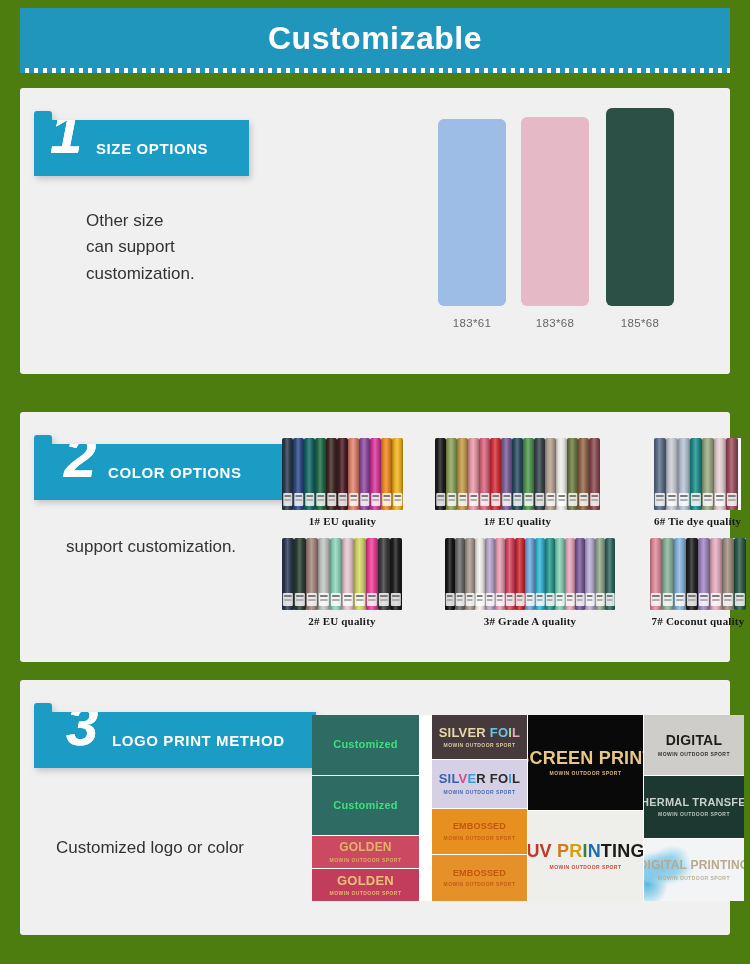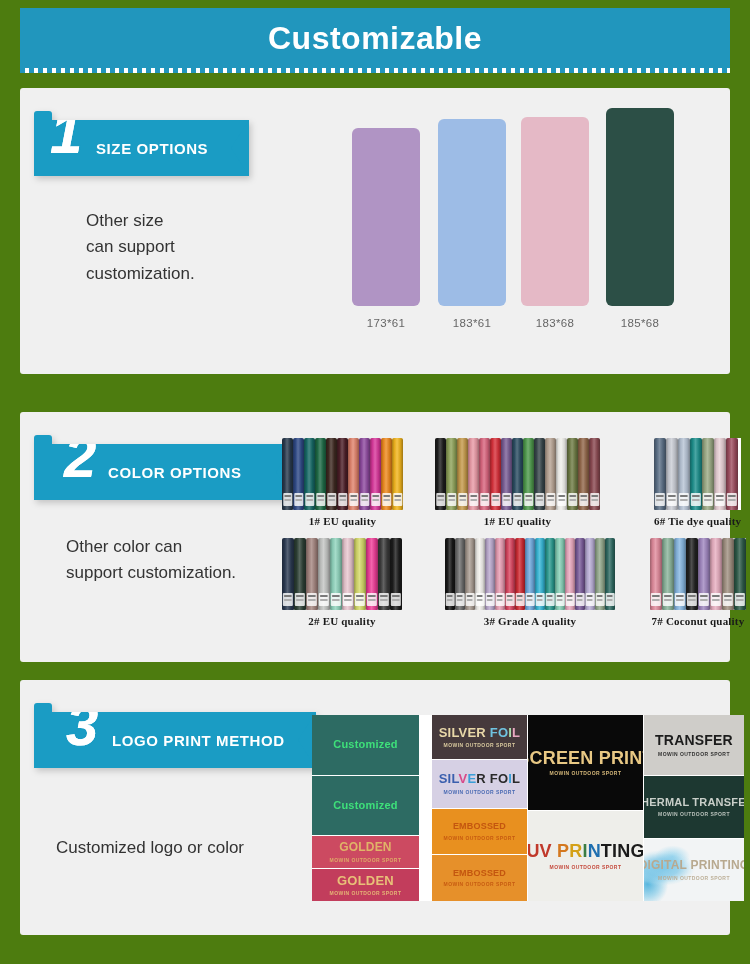--- a/index.html
+++ b/index.html
@@ -244,24 +244,20 @@
         <span class="ribbon-num">1</span>
         <span class="ribbon-label">SIZE OPTIONS</span>
       </div>
     </div>
     <div class="blurb" id="blurb-1">
         <div>Other size</div>
         <div>can support</div>
         <div>customization.</div>
       </div>
     <div class="swatch-area" id="swatch-area">
-        <div class="swatch-col" style="left: 22px; top: 20px;">
-          <div class="swatch" style="height: 178px; background: rgb(176, 148, 196);"></div>
-          <div class="swatch-label">173*61</div>
-        </div>
         <div class="swatch-col" style="left: 108px; top: 11px;">
           <div class="swatch" style="height: 187px; background: rgb(157, 188, 230);"></div>
           <div class="swatch-label">183*61</div>
         </div>
         <div class="swatch-col" style="left: 191px; top: 9px; text-align: center;">
           <div class="swatch" style="height: 189px; background: rgb(229, 185, 198);"></div>
           <div class="swatch-label">183*68</div>
         </div>
         <div class="swatch-col" style="left: 276px; top: 0px;">
           <div class="swatch" style="height: 198px; background: rgb(44, 79, 70);"></div>
@@ -271,21 +267,20 @@
   </div>
 
   <div class="card" id="card-2">
     <div class="ribbon" id="ribbon-2">
       <div class="ribbon-body">
         <span class="ribbon-num">2</span>
         <span class="ribbon-label">COLOR OPTIONS</span>
       </div>
     </div>
     <div class="blurb" id="blurb-2">
-        <div>Other color can</div>
         <div>support customization.</div>
       </div>
     <div class="mats-area" id="mats-area">
         <div class="mat-group" style="left: 0px; top: 0px;">
           <div class="mat-row">
             <div class="mat" style="width: 11px; background: rgb(42, 59, 78);">
               <div class="mat-tag">
                 <i></i>
                 <i></i>
               </div>
@@ -773,21 +768,21 @@
             <div class="logo-main" style="font-size: 18px; color: rgb(232, 200, 132);">SCREEN PRINT</div>
             <div class="logo-sub" style="color: rgb(232, 200, 132); opacity: 0.9;">MOWIN OUTDOOR SPORT</div>
           </div>
           <div class="logo-cell" style="background: rgb(238, 238, 234); height: 90px;">
             <div class="logo-main" style="font-size: 18px; color: rgb(192, 57, 43);"><span style="color: rgb(192, 57, 43);">U</span><span style="color: rgb(192, 57, 43);">V</span><span style="color: rgb(192, 57, 43);"> </span><span style="color: rgb(212, 120, 31);">P</span><span style="color: rgb(212, 160, 23);">R</span><span style="color: rgb(58, 125, 68);">I</span><span style="color: rgb(31, 111, 176);">N</span><span style="color: rgb(26, 26, 26);">T</span><span style="color: rgb(26, 26, 26);">I</span><span style="color: rgb(26, 26, 26);">N</span><span style="color: rgb(26, 26, 26);">G</span></div>
             <div class="logo-sub" style="color: rgb(192, 57, 43); opacity: 0.9;">MOWIN OUTDOOR SPORT</div>
           </div>
         </div>
         <div class="logo-col" style="width: 100px;">
           <div class="logo-cell" style="background: rgb(207, 205, 201); height: 60px;">
-            <div class="logo-main" style="font-size: 14px; color: rgb(28, 28, 28);">TRANSFER</div>
+            <div class="logo-main" style="font-size: 14px; color: rgb(28, 28, 28);">DIGITAL</div>
             <div class="logo-sub" style="color: rgb(28, 28, 28); opacity: 0.9;">MOWIN OUTDOOR SPORT</div>
           </div>
           <div class="logo-cell" style="background: rgb(29, 56, 49); height: 62px;">
             <div class="logo-main" style="font-size: 11px; color: rgb(201, 207, 201);">THERMAL TRANSFER</div>
             <div class="logo-sub" style="color: rgb(201, 207, 201); opacity: 0.9;">MOWIN OUTDOOR SPORT</div>
           </div>
           <div class="logo-cell" style="background: rgb(242, 244, 245); height: 62px;">
             <div class="splash"></div>
             <div class="logo-main" style="font-size: 12px; color: rgb(184, 169, 143);">DIGITAL PRINTING</div>
             <div class="logo-sub" style="color: rgb(184, 169, 143); opacity: 0.9;">MOWIN OUTDOOR SPORT</div>

